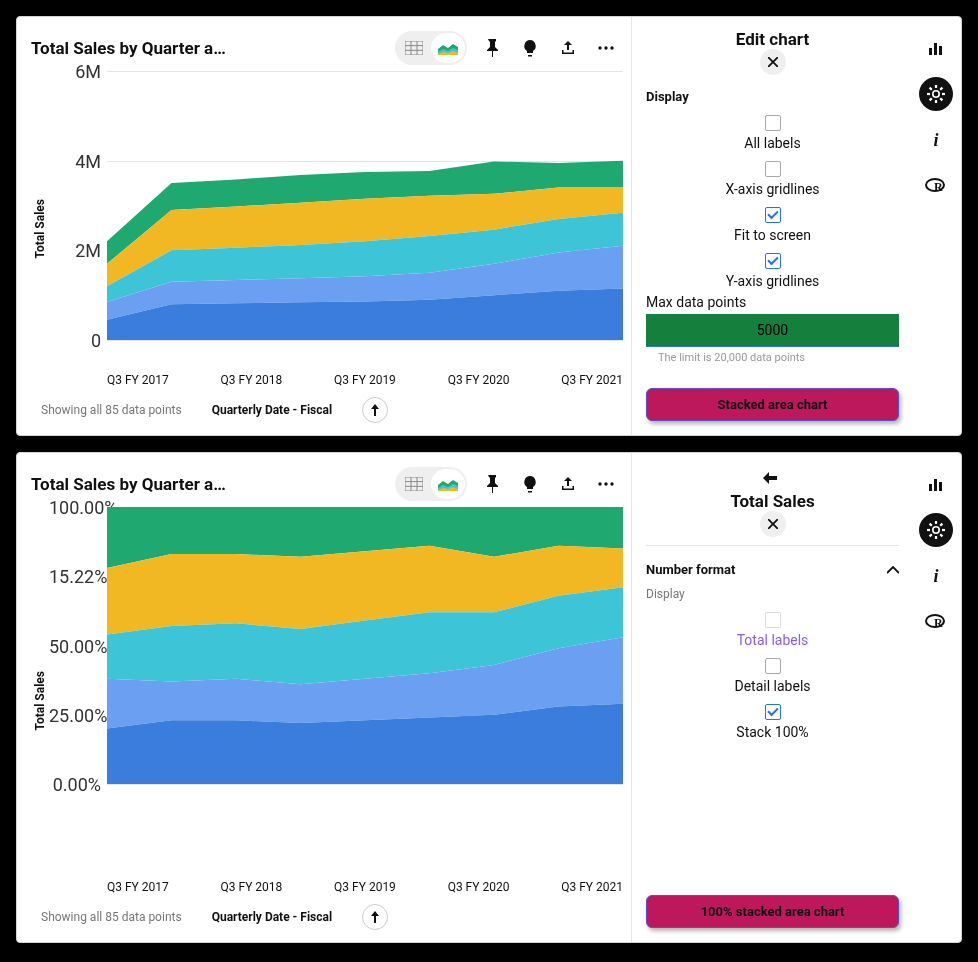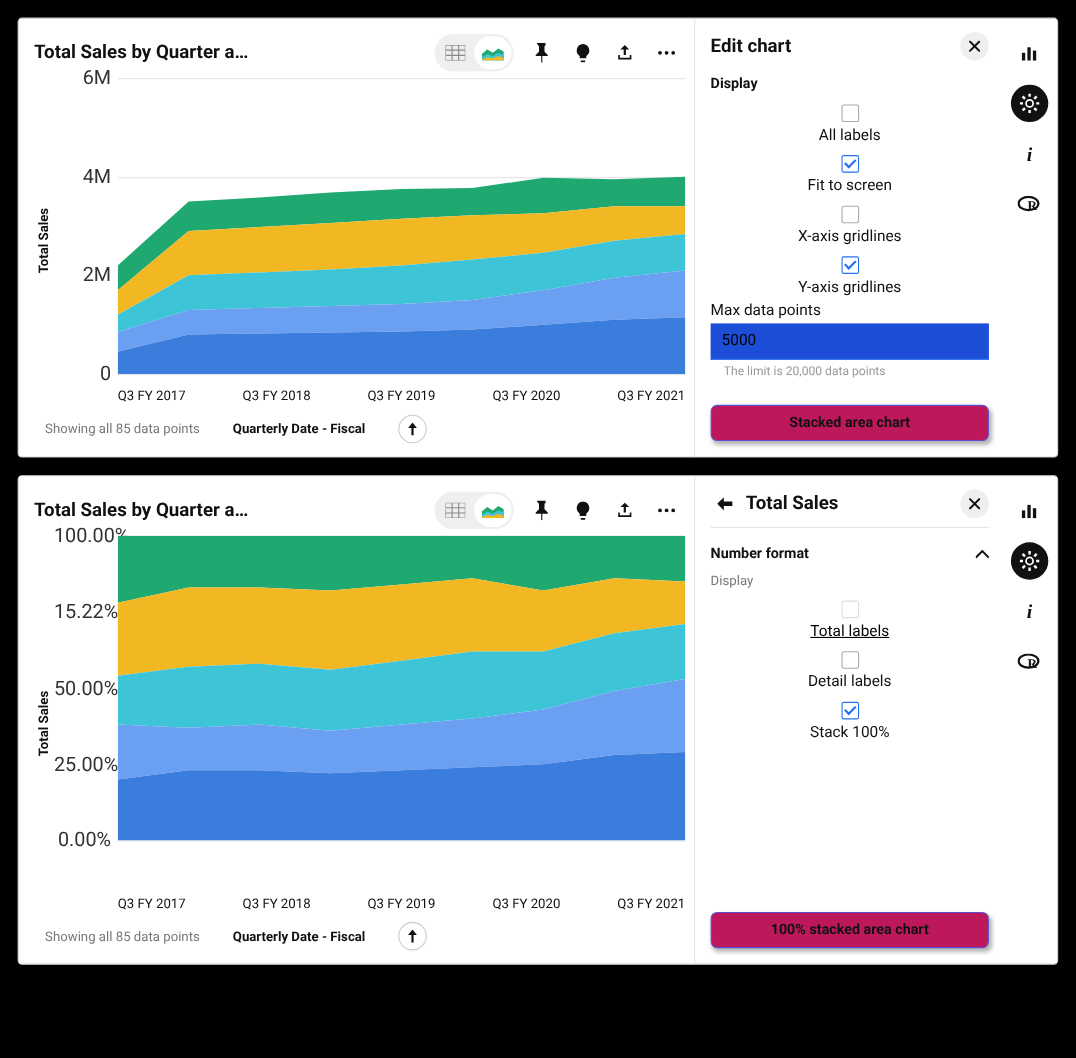--- a/index.html
+++ b/index.html
@@ -136,20 +136,21 @@
   .side-col {
     width: 280px;
     border-left: 1px solid #e5e5e5;
     padding: 12px 12px 14px 14px;
     position: relative;
   }
   .side-header {
     display: flex;
     align-items: center;
     padding-bottom: 8px;
+    flex-direction: column;
   }
   .side-title {
     font-size: 17px;
     font-weight: 700;
     flex: 1;
   }
   .close-btn {
     width: 26px;
     height: 26px;
     border-radius: 999px;
@@ -219,31 +220,32 @@
   .chk.checked { border-color: #2770ef; }
   .chk.checked::after {
     content: "";
     width: 8px;
     height: 4px;
     border-left: 2px solid #2770ef;
     border-bottom: 2px solid #2770ef;
     transform: rotate(-45deg) translate(1px,-1px);
   }
   .chk.disabled { border-color: #ddd; }
-  .disabled-text { color: #000000; text-decoration: underline; }
+  .disabled-text { color: #8b5cf6; }
   .field-label { font-size: 14px; margin-top: 0; }
   .input {
     width: 100%;
     border: none;
     border-bottom: 1.5px solid #2770ef;
-    background: #1d4ed8;
+    background: #15803d;
     padding: 8px 10px;
     font-size: 14px;
     margin-top: 4px;
     font-family: inherit;
+    text-align: center;
   }
   .hint { font-size: 11px; color: #999; margin-top: 4px; margin-left: 12px; }
   .callout {
     margin-top: 24px;
     background: #be185d;
     border: 1px solid #5a4fcf;
     border-radius: 6px;
     padding: 8px 18px;
     text-align: center;
     font-weight: 700;
@@ -367,26 +369,26 @@
             <path d="M0 0 L10 10 M10 0 L0 10" stroke="#111" stroke-width="1.8"></path>
           </svg>
       </div>
     </div>
     <div class="section-header">Display</div>
     <div class="check-row">
       <div class="chk"></div>
       <span>All labels</span>
     </div>
     <div class="check-row">
+      <div class="chk"></div>
+      <span>X-axis gridlines</span>
+    </div>
+    <div class="check-row">
       <div class="chk checked"></div>
       <span>Fit to screen</span>
-    </div>
-    <div class="check-row">
-      <div class="chk"></div>
-      <span>X-axis gridlines</span>
     </div>
     <div class="check-row">
       <div class="chk checked"></div>
       <span>Y-axis gridlines</span>
     </div>
     <div class="field-label">Max data points</div>
     <input class="input" value="5000" style="">
     <div class="hint">The limit is 20,000 data points</div>
     <div class="callout">Stacked area chart</div>
   </div>

